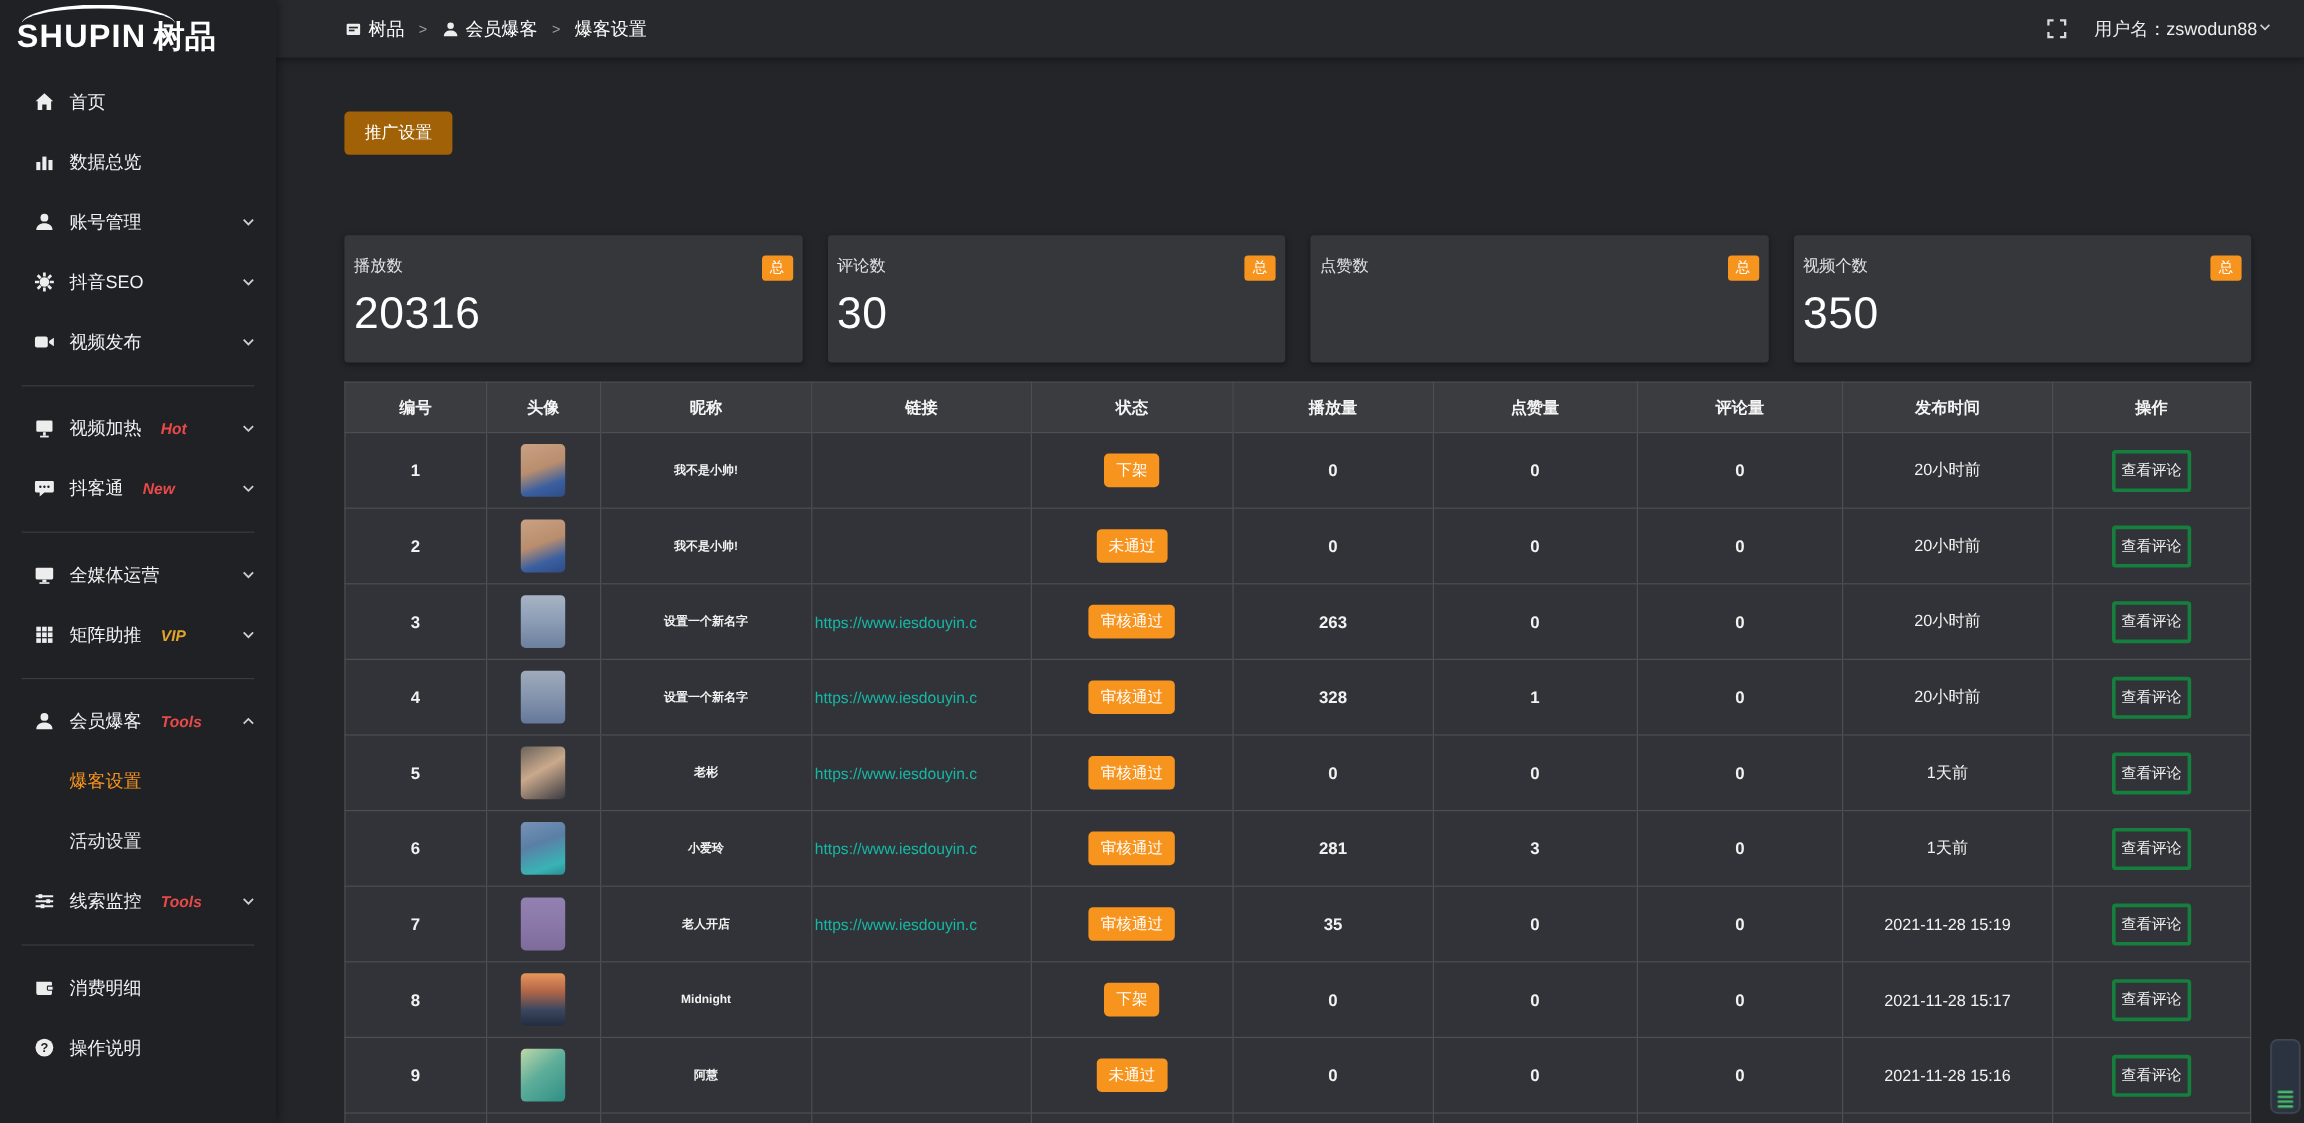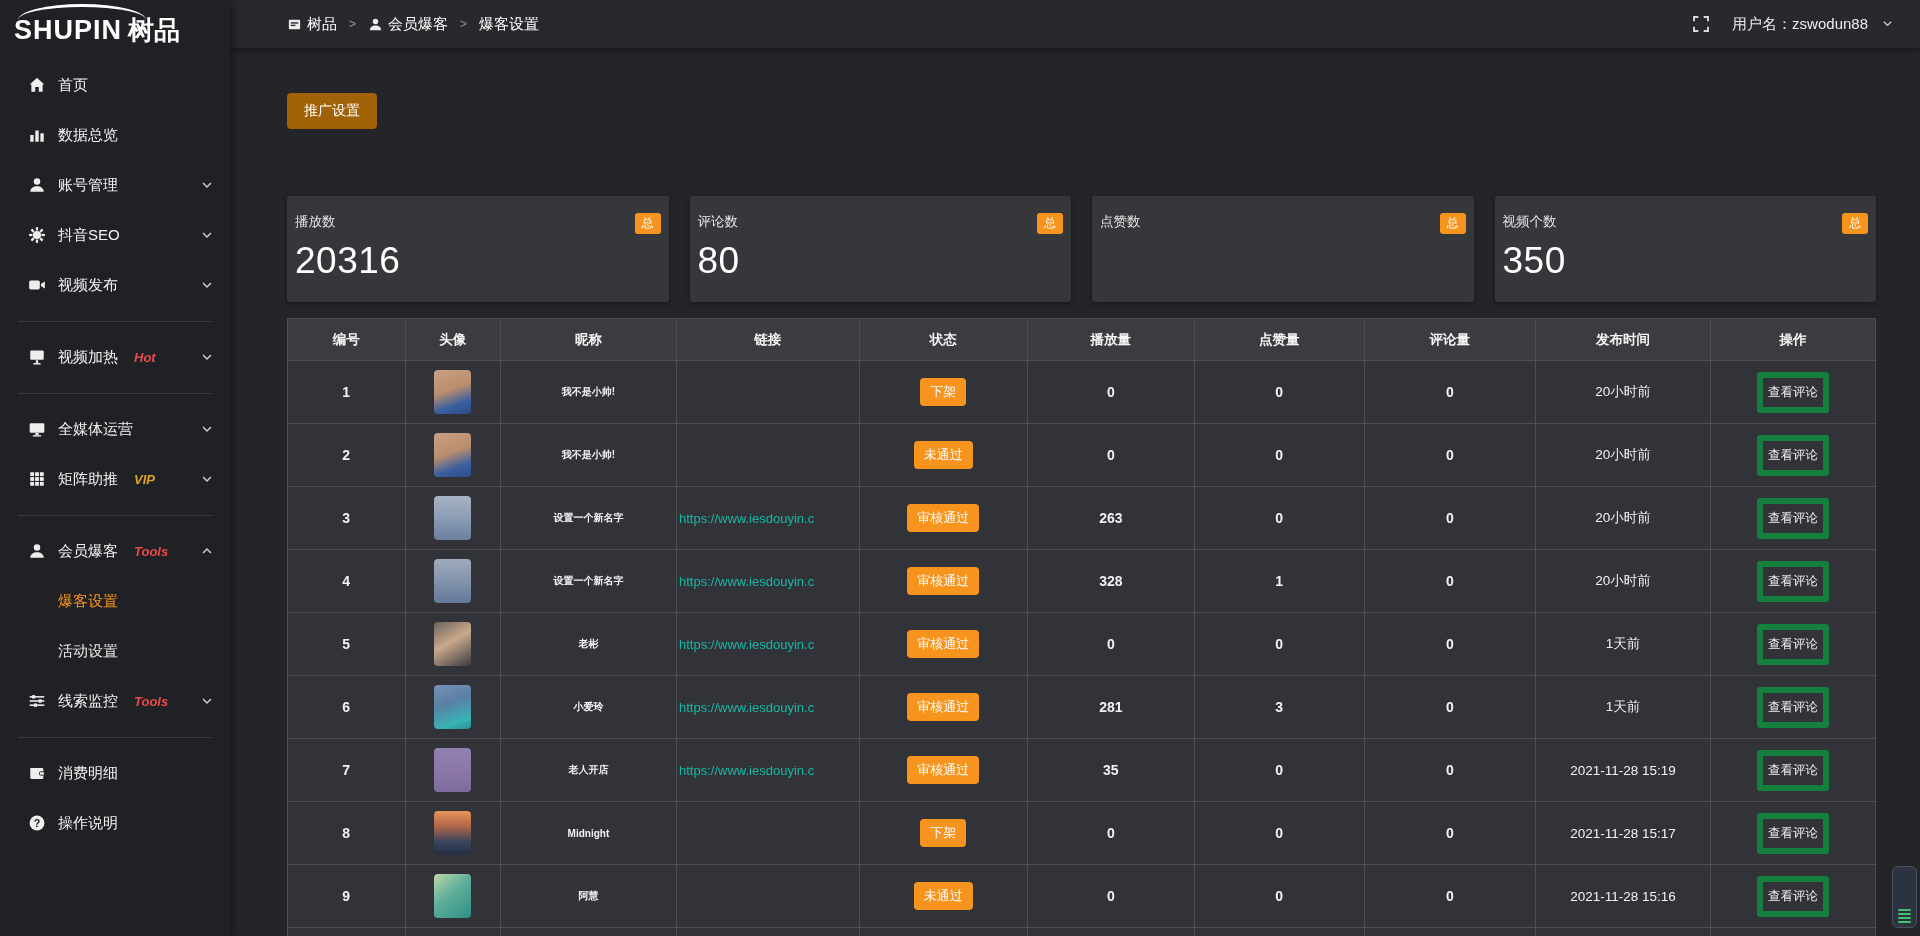--- a/index.html
+++ b/index.html
@@ -33,21 +33,21 @@
   .right-col { flex:1; display:flex; flex-direction:column; height:100%; overflow:hidden; }
   .topbar { height:48px; min-height:48px; background:#28292c; display:flex; align-items:center;
     padding:0 26px 0 57px; box-shadow:0 2px 6px rgba(0,0,0,.4); z-index:4; }
   .breadcrumb { display:flex; align-items:center; gap:10px; }
   .crumb { display:flex; align-items:center; gap:5px; font-size:15px; color:#fff; cursor:pointer; }
   .crumb svg { width:15px; height:15px; }
   .crumb-sep { color:#9a9a9a; font-size:12px; margin:0 2px; }
   .topbar-right { margin-left:auto; display:flex; align-items:center; gap:22px; }
   .fullscreen-btn { width:18px; height:18px; cursor:pointer; }
   .fullscreen-btn svg { width:18px; height:18px; display:block; }
-  .user-box { display:flex; align-items:center; gap:13px; font-size:15px; color:#ececec; cursor:pointer; }
+  .user-box { display:flex; align-items:center; gap:0; font-size:15px; color:#ececec; cursor:pointer; }
   .user-box svg { width:13px; height:13px; }
 
   
   .main { flex:1; padding:0 44px 0 57px; overflow:hidden; }
   .promo-btn { margin-top:45px; display:inline-block; background:#a16207; color:#fff;
     font-size:14px; padding:9px 17px; border-radius:4px; border:none; cursor:pointer; }
 
   .cards { display:flex; gap:21px; margin-top:67px; }
   .card { flex:1; height:106px; background:#36373b; border-radius:3px; padding:17px 8px;
     box-shadow:0 2px 5px rgba(0,0,0,.35); }
@@ -63,21 +63,21 @@
   thead th { height:42px; background:#3b3c40; font-size:13.5px; font-weight:700; color:#f5f5f5; }
   tbody td { height:63px; font-size:14px; color:#f2f2f2; }
   td.num { font-weight:700; }
   td.nick { font-weight:700; font-size:10px; }
   td.link-cell { font-size:13px; color:#14b8a6; text-align:left; padding-left:2px;
     white-space:nowrap; }
   td.link-cell span { cursor:pointer; }
   .avatar { width:37px; height:44px; border-radius:4px; margin:0 auto; background:#777; }
   .status-badge { display:inline-block; background:#f7941e; color:#fff; font-size:13px;
     padding:5px 10px; border-radius:4px; }
-  .view-btn { background:transparent; border:6px solid #15803d; color:#efefef; font-size:12.5px;
+  .view-btn { background:transparent; border:3px solid #15803d; color:#efefef; font-size:12.5px;
     padding:6px 5px; border-radius:3px; cursor:pointer; }
   col.c-no{width:7.4%} col.c-avatar{width:6.0%} col.c-nick{width:11.1%} col.c-link{width:11.5%}
   col.c-status{width:10.6%} col.c-plays{width:10.5%} col.c-likes{width:10.7%}
   col.c-comments{width:10.8%} col.c-time{width:11.0%} col.c-action{width:10.4%}
 
   
   .overlay-widget { position:fixed; right:3px; bottom:8px; width:25px; height:62px;
     background:#2c3340; border:1px solid #4a5260; border-radius:6px; display:flex;
     flex-direction:column; justify-content:flex-end; padding:4px 5px; cursor:pointer; }
   .overlay-widget i { display:block; height:2px; background:#46c06a; margin-top:2px; border-radius:1px; }
@@ -169,20 +169,37 @@
         <div class="menu-item">
           <span class="mi-icon">
             <svg viewBox="0 0 16 16" fill="#ededed" xmlns="http://www.w3.org/2000/svg">
               <rect x="2" y="2.2" width="12" height="8.3" rx="1"></rect>
               <rect x="7" y="10.8" width="2" height="2.6"></rect>
               <rect x="4.8" y="13.4" width="6.4" height="1.3"></rect>
             </svg>
           </span>
           <span class="menu-label">视频加热</span>
           <span class="menu-badge" style="color: rgb(232, 74, 74);">Hot</span>
+          <span class="menu-chevron">
+            <svg viewBox="0 0 16 16" fill="#ededed" xmlns="http://www.w3.org/2000/svg">
+              <path d="M3.5 5.8 8 10.3 12.5 5.8" fill="none" stroke="#cfcfcf" stroke-width="1.7"></path>
+            </svg>
+          </span>
+        </div>
+        <div class="menu-item">
+          <span class="mi-icon">
+            <svg viewBox="0 0 16 16" fill="#ededed" xmlns="http://www.w3.org/2000/svg">
+              <path d="M2 2.5h12a1 1 0 0 1 1 1V10a1 1 0 0 1-1 1H8l-3.5 3V11H2a1 1 0 0 1-1-1V3.5a1 1 0 0 1 1-1z"></path>
+              <circle cx="5" cy="6.8" r=".9" fill="#202125"></circle>
+              <circle cx="8" cy="6.8" r=".9" fill="#202125"></circle>
+              <circle cx="11" cy="6.8" r=".9" fill="#202125"></circle>
+            </svg>
+          </span>
+          <span class="menu-label">抖客通</span>
+          <span class="menu-badge" style="color: rgb(232, 74, 74);">New</span>
           <span class="menu-chevron">
             <svg viewBox="0 0 16 16" fill="#ededed" xmlns="http://www.w3.org/2000/svg">
               <path d="M3.5 5.8 8 10.3 12.5 5.8" fill="none" stroke="#cfcfcf" stroke-width="1.7"></path>
             </svg>
           </span>
         </div>
         <div class="menu-divider">
           <div></div>
         </div>
         <div class="menu-item">
@@ -342,21 +359,21 @@
               <span class="card-label">播放数</span>
               <span class="card-badge">总</span>
             </div>
             <div class="card-value">20316</div>
           </div>
           <div class="card">
             <div class="card-top">
               <span class="card-label">评论数</span>
               <span class="card-badge">总</span>
             </div>
-            <div class="card-value">80</div>
+            <div class="card-value">30</div>
           </div>
           <div class="card">
             <div class="card-top">
               <span class="card-label">点赞数</span>
               <span class="card-badge">总</span>
             </div>
           </div>
           <div class="card">
             <div class="card-top">
               <span class="card-label">视频个数</span>

